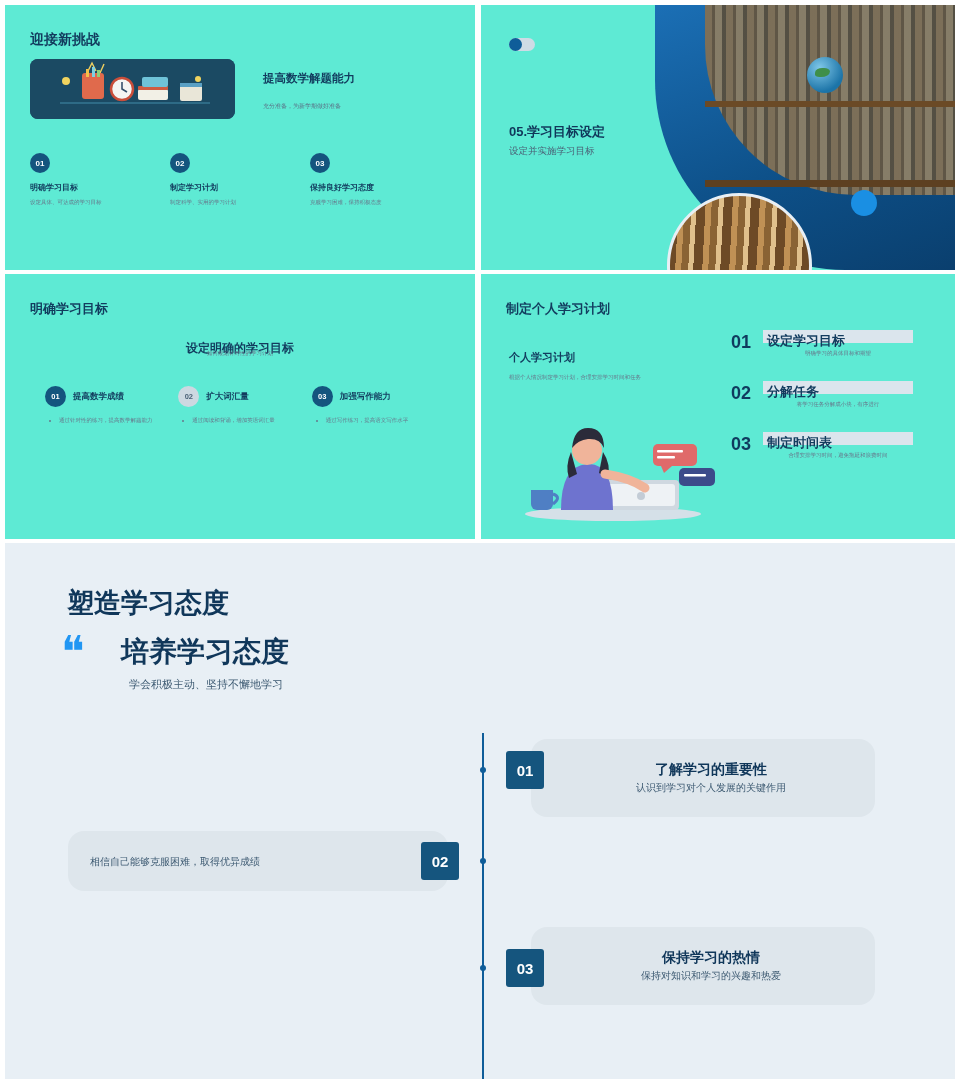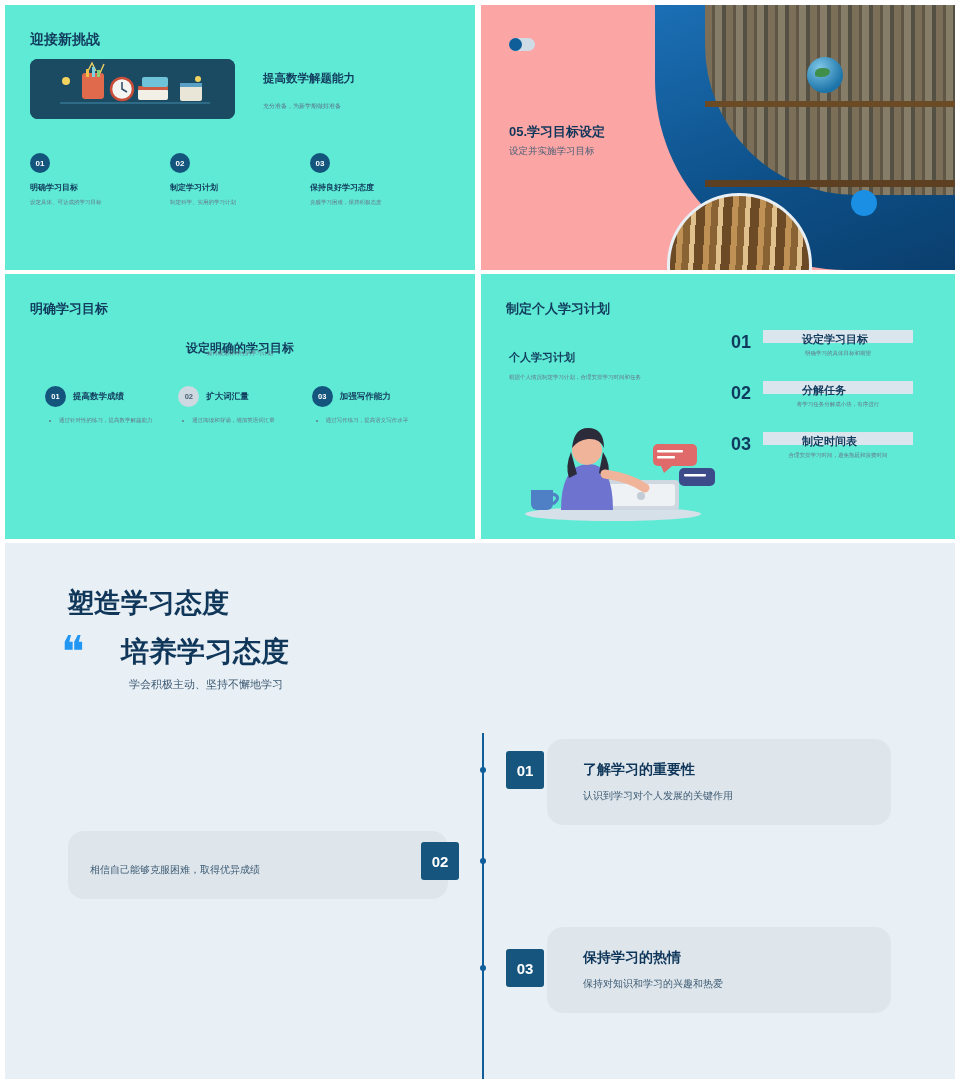--- a/index.html
+++ b/index.html
@@ -29,21 +29,21 @@
   .s1-items { position: absolute; left: 25px; top: 148px; width: 420px; display: flex; }
   .s1-item { width: 148px; }
   .badge-circle {
     width: 20px; height: 20px; border-radius: 50%; background: #14557e; color: #fff;
     font-size: 8px; font-weight: bold; display: flex; align-items: center; justify-content: center;
   }
   .s1-item h4 { font-size: 8px; margin-top: 9px; color: #123c5e; }
   .s1-item p  { font-size: 5.5px; margin-top: 5px; color: #66798c; line-height: 1.5; }
 
   
-  #slide2 { left: 481px; top: 5px; width: 474px; height: 265px; background: #fca5a5; }
+  #slide2 { left: 481px; top: 5px; width: 474px; height: 265px; background: #5eead4; }
   .s2-blob {
     position: absolute; right: 0; top: 0; width: 300px; height: 265px;
     background: linear-gradient(160deg, #1b6fb5 0%, #0d4f87 60%, #0a3f6e 100%);
     border-radius: 0 0 0 190px;
   }
   .s2-photo {
     position: absolute; right: 0; top: 0; width: 250px; height: 190px;
     background:
       linear-gradient(180deg, rgba(10,60,100,.35), rgba(10,60,100,.35)),
       repeating-linear-gradient(90deg, #b98a52 0 7px, #8d6436 7px 10px, #c9a06a 10px 17px, #7c5a32 17px 21px);
@@ -94,43 +94,43 @@
   
   #slide4 { left: 481px; top: 274px; width: 474px; height: 265px; text-align: center; }
   .s4-title { position: absolute; left: 25px; top: 26px; font-size: 13px; font-weight: bold; color: #123c5e; }
   .s4-head { position: absolute; left: 28px; top: 76px; font-size: 11px; font-weight: bold; color: #123c5e; }
   .s4-sub  { position: absolute; left: 28px; top: 100px; font-size: 5.5px; color: #66798c; }
   .s4-illu { position: absolute; left: 22px; top: 118px; width: 220px; height: 130px; }
   .s4-list { position: absolute; left: 250px; top: 56px; width: 200px; }
   .s4-row { display: flex; align-items: flex-start; gap: 12px; margin-bottom: 24px; }
   .s4-num { font-size: 18px; font-weight: bold; color: #0f3a5e; line-height: 1; padding-top: 3px; }
   .s4-bar { width: 150px; height: 13px; background: #dbe5ed; position: relative; }
-  .s4-bar span { position: absolute; left: 4px; top: 2px; font-size: 11px; font-weight: bold; color: #123c5e; margin-left: 35px; }
+  .s4-bar span { position: absolute; left: 4px; top: 2px; font-size: 13px; font-weight: bold; color: #123c5e; }
   .s4-desc { font-size: 5.5px; color: #66798c; margin-top: 7px; }
 
   
   #slide5 { left: 5px; top: 543px; width: 950px; height: 536px; background: #e8eff5; }
   .s5-title { position: absolute; left: 62px; top: 42px; font-size: 27px; font-weight: bold; color: #10375a; }
   .s5-quote { position: absolute; left: 56px; top: 88px; font-size: 44px; color: #2196f3; font-family: "Liberation Serif", serif; line-height: 1; }
   .s5-head { position: absolute; left: 116px; top: 90px; font-size: 28px; font-weight: bold; color: #10375a; }
   .s5-sub  { position: absolute; left: 124px; top: 134px; font-size: 11px; color: #3d5a72; }
   .s5-axis { position: absolute; left: 477px; top: 190px; width: 2px; height: 346px; background: #0f5d99; }
   .node {
     position: absolute; width: 38px; height: 38px; background: #15557e; color: #fff;
     display: flex; align-items: center; justify-content: center; font-size: 15px; font-weight: bold;
     border-radius: 3px;
   }
   .card {
     position: absolute; background: #dee6ec; border-radius: 16px;
   }
   .card h3 { font-size: 14px; font-weight: bold; color: #10375a; }
-  .card p  { font-size: 10px; color: #3d5a72; margin-top: 10px; }
+  .card p  { font-size: 10px; color: #3d5a72; margin-top: 2px; }
   .tick { position: absolute; width: 6px; height: 6px; border-radius: 50%; background: #0f5d99; left: 475px; }
 
-  .card-r { left: 542px; width: 344px; padding: 22px 20px 22px 36px; }
+  .card-r { left: 526px; width: 344px; padding: 22px 20px 22px 36px; text-align: center; }
   .card-l { left: 63px; width: 380px; padding: 22px 22px; text-align: left; }
 </style>
 </head>
 <body>
 
 <div class="deck">
 
   <section class="slide" id="slide1">
     <div class="s1-title">迎接新挑战</div>
 

